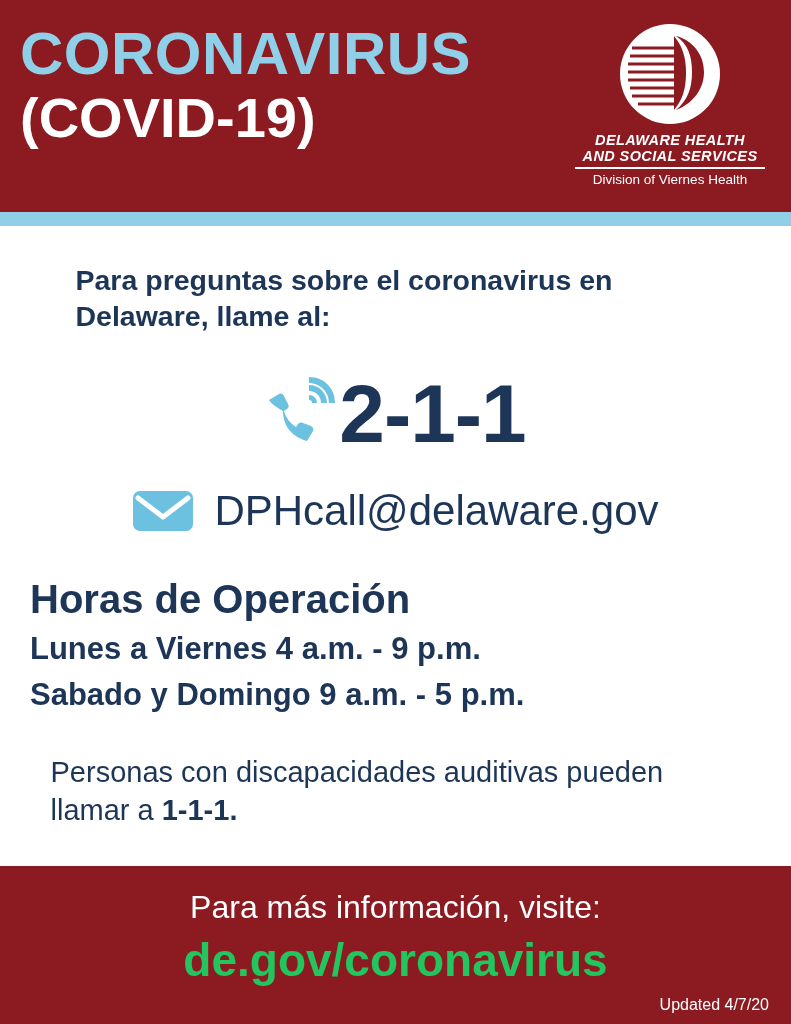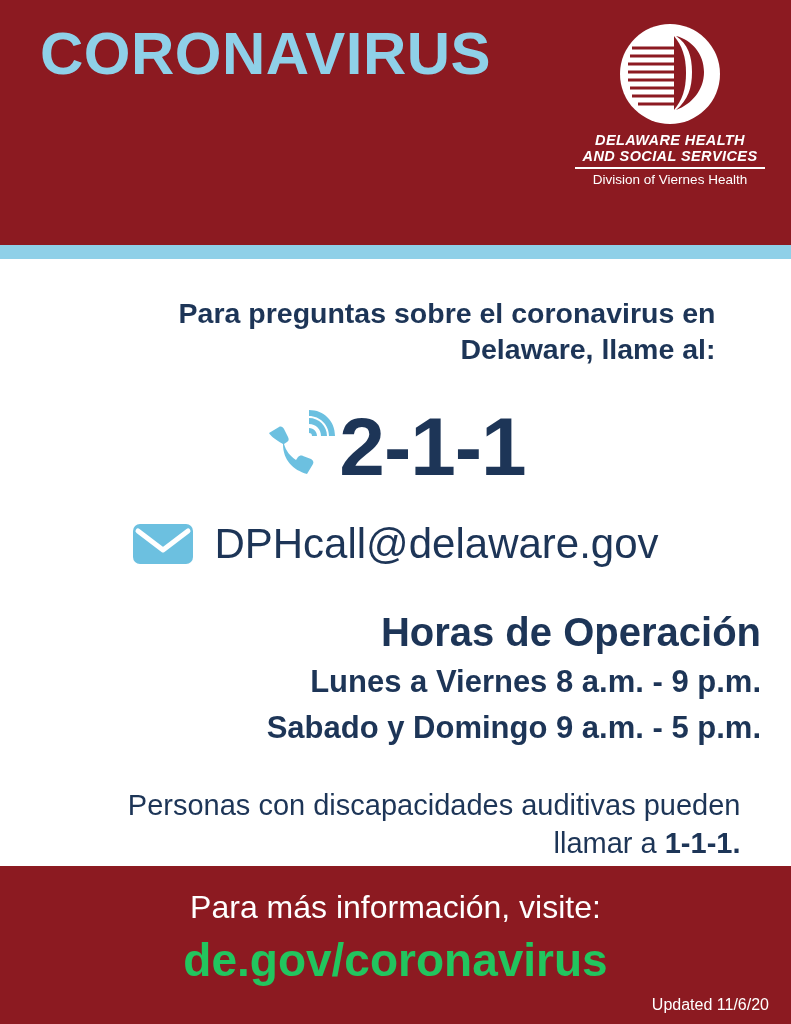--- a/index.html
+++ b/index.html
@@ -19,24 +19,24 @@
     height: 1024px;
     background: #ffffff;
     display: flex;
     flex-direction: column;
   }
 
   
   .header {
     position: relative;
     background: #8c1a21;
-    height: 245px;
+    height: 212px;
     flex: 0 0 auto;
     box-sizing: border-box;
-    padding: 22px 28px 0 40px;
+    padding: 22px 28px 0 20px;
   }
   .header-title-block {
     width: 560px;
   }
   .title-line1 {
     color: #8fd0e8;
     font-size: 60px;
     font-weight: bold;
     letter-spacing: 0.5px;
     line-height: 1.05;
@@ -84,21 +84,21 @@
   }
   .header-accent {
     height: 14px;
     background: #8fd0e8;
     flex: 0 0 auto;
   }
 
   
   .body {
     flex: 1 1 auto;
-    text-align: right;
+    text-align: left;
     color: #1d3557;
     padding: 36px 30px 0 30px;
     box-sizing: border-box;
   }
   .intro {
     font-size: 28.5px;
     font-weight: bold;
     line-height: 1.28;
     margin: 0 auto;
     max-width: 640px;
@@ -198,20 +198,21 @@
   }
 </style>
 </head>
 <body>
 
 <div class="poster">
 
   <div class="header">
     <div class="header-title-block">
       <div class="title-line1">CORONAVIRUS</div>
+      <div class="title-line2">(COVID-19)</div>
     </div>
 
     <div class="logo-block">
       <svg class="logo-mark" viewBox="0 0 104 104" aria-hidden="true">
         <circle cx="52" cy="52" r="50" fill="#ffffff"></circle>
         <g fill="#8c1a21">
           <path d="M58 14 C74 18 86 32 86 50 C86 68 74 82 58 88 C70 78 74 66 74 50 C74 34 70 22 58 14 Z"></path>
         </g>
         <g stroke="#8c1a21" stroke-width="3" fill="none">
           <path d="M14 26 H56"></path>
@@ -251,25 +252,25 @@
 
     <div class="email-row">
       <svg class="email-icon" viewBox="0 0 62 44" aria-hidden="true">
         <rect x="1" y="2" width="60" height="40" rx="7" fill="#6cc0e0"></rect>
         <path d="M6 9 L31 28 L56 9" fill="none" stroke="#ffffff" stroke-width="5" stroke-linecap="round" stroke-linejoin="round"></path>
       </svg>
       <span class="email-text">DPHcall@delaware.gov</span>
     </div>
 
     <h2 class="hours-heading">Horas de Operación</h2>
-    <p class="hours-line">Lunes a Viernes 8 a.m. - 9 p.m.</p>
+    <p class="hours-line">Lunes a Viernes 4 a.m. - 9 p.m.</p>
     <p class="hours-line">Sabado y Domingo 9 a.m. - 5 p.m.</p>
 
     <p class="tty-note"><span>Personas con discapacidades auditivas pueden llamar a </span><b>1-1-1.</b></p>
   </div>
 
   <div class="footer">
     <p class="footer-line1">Para más información, visite:</p>
     <p class="footer-line2">de.gov/coronavirus</p>
-    <div class="footer-updated">Updated 11/6/20</div>
+    <div class="footer-updated">Updated 4/7/20</div>
   </div>
 
 </div>
 
 </body></html>

